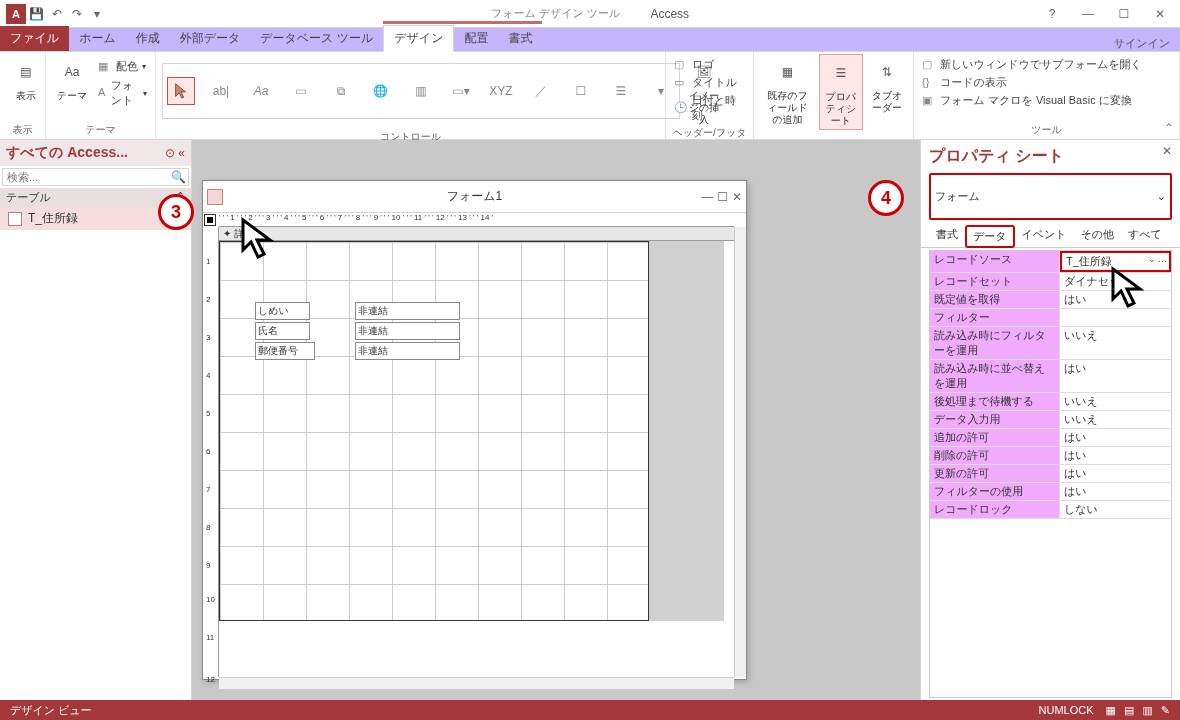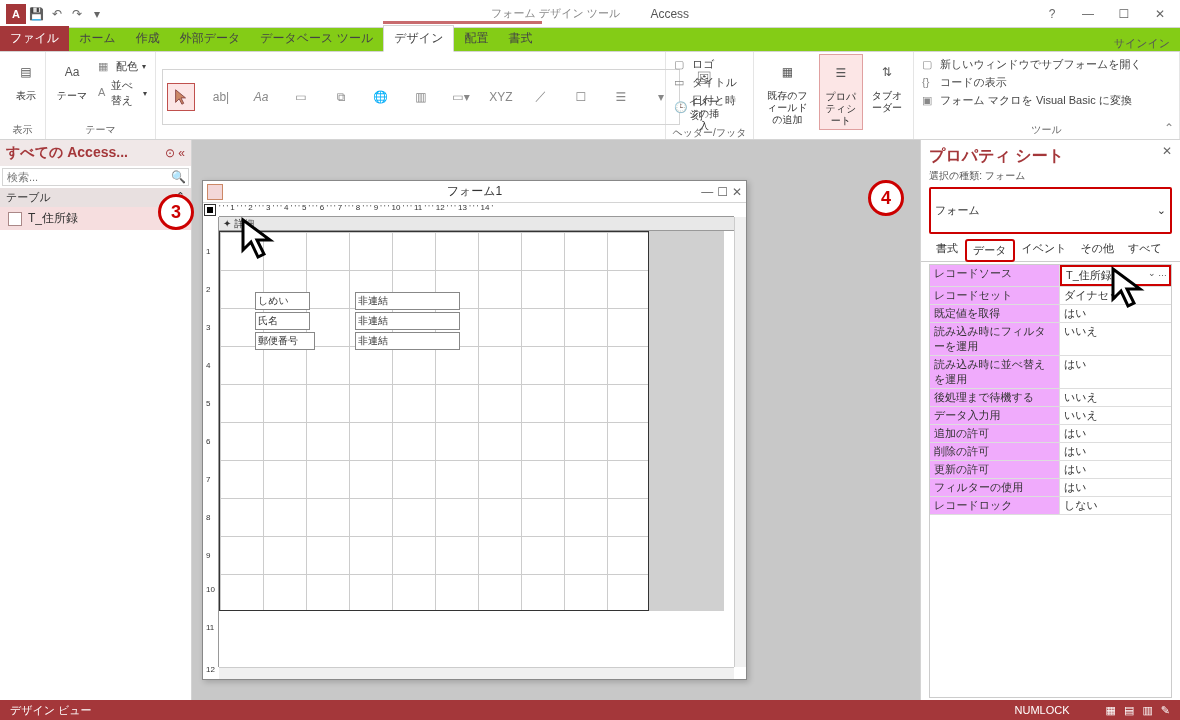--- a/index.html
+++ b/index.html
@@ -10,21 +10,21 @@
 .qat { display: flex; align-items: center; gap: 2px; padding: 0 6px; }
 .qat-ico { width: 18px; height: 18px; display: flex; align-items: center; justify-content: center; color: #666; }
 .ms-access-logo { width: 20px; height: 20px; background: #a4373a; color: #fff; display: flex; align-items: center; justify-content: center; font-weight: bold; font-size: 11px; }
 .title-center { position: absolute; left: 50%; transform: translateX(-50%); display: flex; gap: 30px; align-items: center; }
 .context-label { font-size: 11px; color: #888; text-align: right; }
 .app-name { font-size: 12px; color: #555; }
 .wincontrols { position: absolute; right: 6px; display: flex; gap: 8px; color: #666; }
 .wincontrols span { width: 28px; text-align: center; cursor: pointer; }
 
 
-.tabbar { height: 24px; background: #84cc16; display: flex; align-items: flex-end; border-bottom: 1px solid #d4d4d4; position: relative; }
+.tabbar { height: 24px; background: #c4b5fd; display: flex; align-items: flex-end; border-bottom: 1px solid #d4d4d4; position: relative; }
 .tab { padding: 4px 10px; font-size: 12px; color: #444; cursor: pointer; }
 .tab.file { background: #a4373a; color: #fff; }
 .tab.active { border: 1px solid #d4d4d4; border-bottom: 1px solid #fff; position: relative; top: 1px; background: #fff; }
 .context-tab-wrap { display: flex; align-items: flex-end; border-top: 3px solid #c86b6e; }
 .signin { position: absolute; right: 10px; font-size: 11px; color: #555; }
 
 
 .ribbon { height: 88px; background: #fff; border-bottom: 1px solid #d4d4d4; display: flex; position: relative; }
 .rgroup { border-right: 1px solid #e5e5e5; padding: 2px 6px 0 6px; display: flex; flex-direction: column; justify-content: space-between; }
 .rgroup-content { display: flex; align-items: flex-start; gap: 4px; flex: 1; }
@@ -48,21 +48,21 @@
 .nav-search { display: flex; border: 1px solid #d4d4d4; margin: 2px; }
 .nav-search input { flex: 1; border: none; padding: 2px 4px; font-size: 11px; outline: none; }
 .nav-search .sico { width: 18px; display: flex; align-items: center; justify-content: center; color: #888; }
 .nav-group { background: #e8e0e0; padding: 2px 6px; font-size: 11px; display: flex; justify-content: space-between; }
 .nav-item { padding: 3px 8px; display: flex; align-items: center; gap: 6px; background: #f6dedf; font-size: 12px; cursor: pointer; }
 .nav-item .tico { width: 14px; height: 14px; background: #fff; border: 1px solid #a88; display: inline-block; }
 
 
 .canvas { flex: 1; background: #c8c8c8; position: relative; padding: 40px 0 0 10px; }
 .formwin { position: absolute; left: 10px; top: 40px; width: 545px; height: 500px; background: #fff; border: 1px solid #888; box-shadow: 2px 2px 6px rgba(0,0,0,.2); }
-.formwin-title { height: 22px; display: flex; align-items: center; border-bottom: 1px solid #d4d4d4; padding: 0 4px; position: relative; }
+.formwin-title { height: 32px; display: flex; align-items: center; border-bottom: 1px solid #d4d4d4; padding: 0 4px; position: relative; }
 .formwin-title .fico { width: 16px; height: 16px; background: #f3d7d8; border: 1px solid #c86; }
 .formwin-title .ftitle { position: absolute; left: 50%; transform: translateX(-50%); font-size: 12px; }
 .formwin-title .fctrls { position: absolute; right: 4px; display: flex; gap: 4px; color: #666; }
 .form-body { position: relative; height: calc(100% - 22px); overflow: hidden; }
 .ruler-h { position: absolute; top: 0; left: 16px; right: 12px; height: 14px; background: #fff; border-bottom: 1px solid #999; font-size: 8px; overflow: hidden; white-space: nowrap; }
 .ruler-v { position: absolute; top: 14px; left: 0; width: 16px; bottom: 12px; background: #fff; border-right: 1px solid #999; font-size: 8px; }
 .selector-box { position: absolute; left: 1px; top: 1px; width: 12px; height: 12px; border: 1px solid #333; background: #fff; }
 .selector-box::after { content: ""; position: absolute; left: 2px; top: 2px; width: 6px; height: 6px; background: #000; }
 .detail-bar { position: absolute; left: 16px; top: 14px; right: 12px; height: 14px; background: #e8e8e8; border-bottom: 1px solid #999; font-size: 10px; padding-left: 4px; }
 .grid { position: absolute; left: 16px; top: 28px; width: 430px; height: 380px; background: #fff; background-image: linear-gradient(#ccc 1px, transparent 1px), linear-gradient(90deg, #ccc 1px, transparent 1px); background-size: 43px 38px; border: 1px solid #333; }
@@ -153,21 +153,21 @@
         <div class="lbl">テーマ</div>
       </div>
       <div style="display:flex;flex-direction:column;gap:2px;padding-top:4px">
         <div class="smallrow">
             <span class="sico">▦</span>
             <span>配色</span>
             <span style="font-size:8px">▾</span>
           </div>
         <div class="smallrow">
             <span class="sico">A</span>
-            <span>並べ替え</span>
+            <span>フォント</span>
             <span style="font-size:8px">▾</span>
           </div>
       </div>
     </div>
     <div class="rgroup-label">テーマ</div>
   </div>
 
   <div class="rgroup" style="width:510px">
     <div class="rgroup-content" style="align-items:center">
       <div class="gallery">
@@ -189,20 +189,21 @@
         <span class="gico">／</span>
         <span class="gico">☐</span>
         <span class="gico">☰</span>
         <span class="gico">▾</span>
       </div>
       <div class="bigbtn">
         <div class="ico">🖼</div>
         <div class="lbl">イメージの挿入</div>
       </div>
     </div>
+    <div class="rgroup-label">コントロール</div>
   </div>
 
   <div class="rgroup" style="width:88px">
     <div class="rgroup-content">
       <div style="display:flex;flex-direction:column;gap:1px;padding-top:2px">
         <div class="smallrow">
             <span class="sico">▢</span>
             <span>ロゴ</span>
           </div>
         <div class="smallrow">
@@ -321,21 +322,20 @@
         <div class="scroll-h"></div>
       </div>
     </div>
   </div>
 
   <div class="propsheet">
     <div class="ps-header">
       <span class="ps-title">プロパティ シート</span>
       <span class="ps-close">✕</span>
     </div>
-    <div class="ps-sub">選択の種類: フォーム</div>
     <div class="ps-select">
       <span>フォーム</span>
       <span>⌄</span>
     </div>
     <div class="ps-tabs">
       <div class="ps-tab">書式</div>
       <div class="ps-tab active">データ</div>
       <div class="ps-tab">イベント</div>
       <div class="ps-tab">その他</div>
       <div class="ps-tab">すべて</div>
@@ -347,20 +347,24 @@
         </div>
         <div class="ps-row">
           <div class="k">レコードセット</div>
           <div class="v">ダイナセット</div>
         </div>
         <div class="ps-row">
           <div class="k">既定値を取得</div>
           <div class="v">はい</div>
         </div>
         <div class="ps-row">
+          <div class="k">フィルター</div>
+          <div class="v"></div>
+        </div>
+        <div class="ps-row">
           <div class="k">読み込み時にフィルターを運用</div>
           <div class="v">いいえ</div>
         </div>
         <div class="ps-row">
           <div class="k">読み込み時に並べ替えを運用</div>
           <div class="v">はい</div>
         </div>
         <div class="ps-row">
           <div class="k">後処理まで待機する</div>
           <div class="v">いいえ</div>
@@ -388,21 +392,21 @@
         <div class="ps-row">
           <div class="k">レコードロック</div>
           <div class="v">しない</div>
         </div>
       </div>
   </div>
 </div>
 
 <div class="statusbar">
   <span>デザイン ビュー</span>
-  <div style="display:flex;gap:36px;align-items:center">
+  <div style="display:flex;gap:12px;align-items:center">
     <span>NUMLOCK</span>
     <div class="viewicons">
       <span>▦</span>
       <span>▤</span>
       <span>▥</span>
       <span>✎</span>
     </div>
   </div>
 </div>
 

